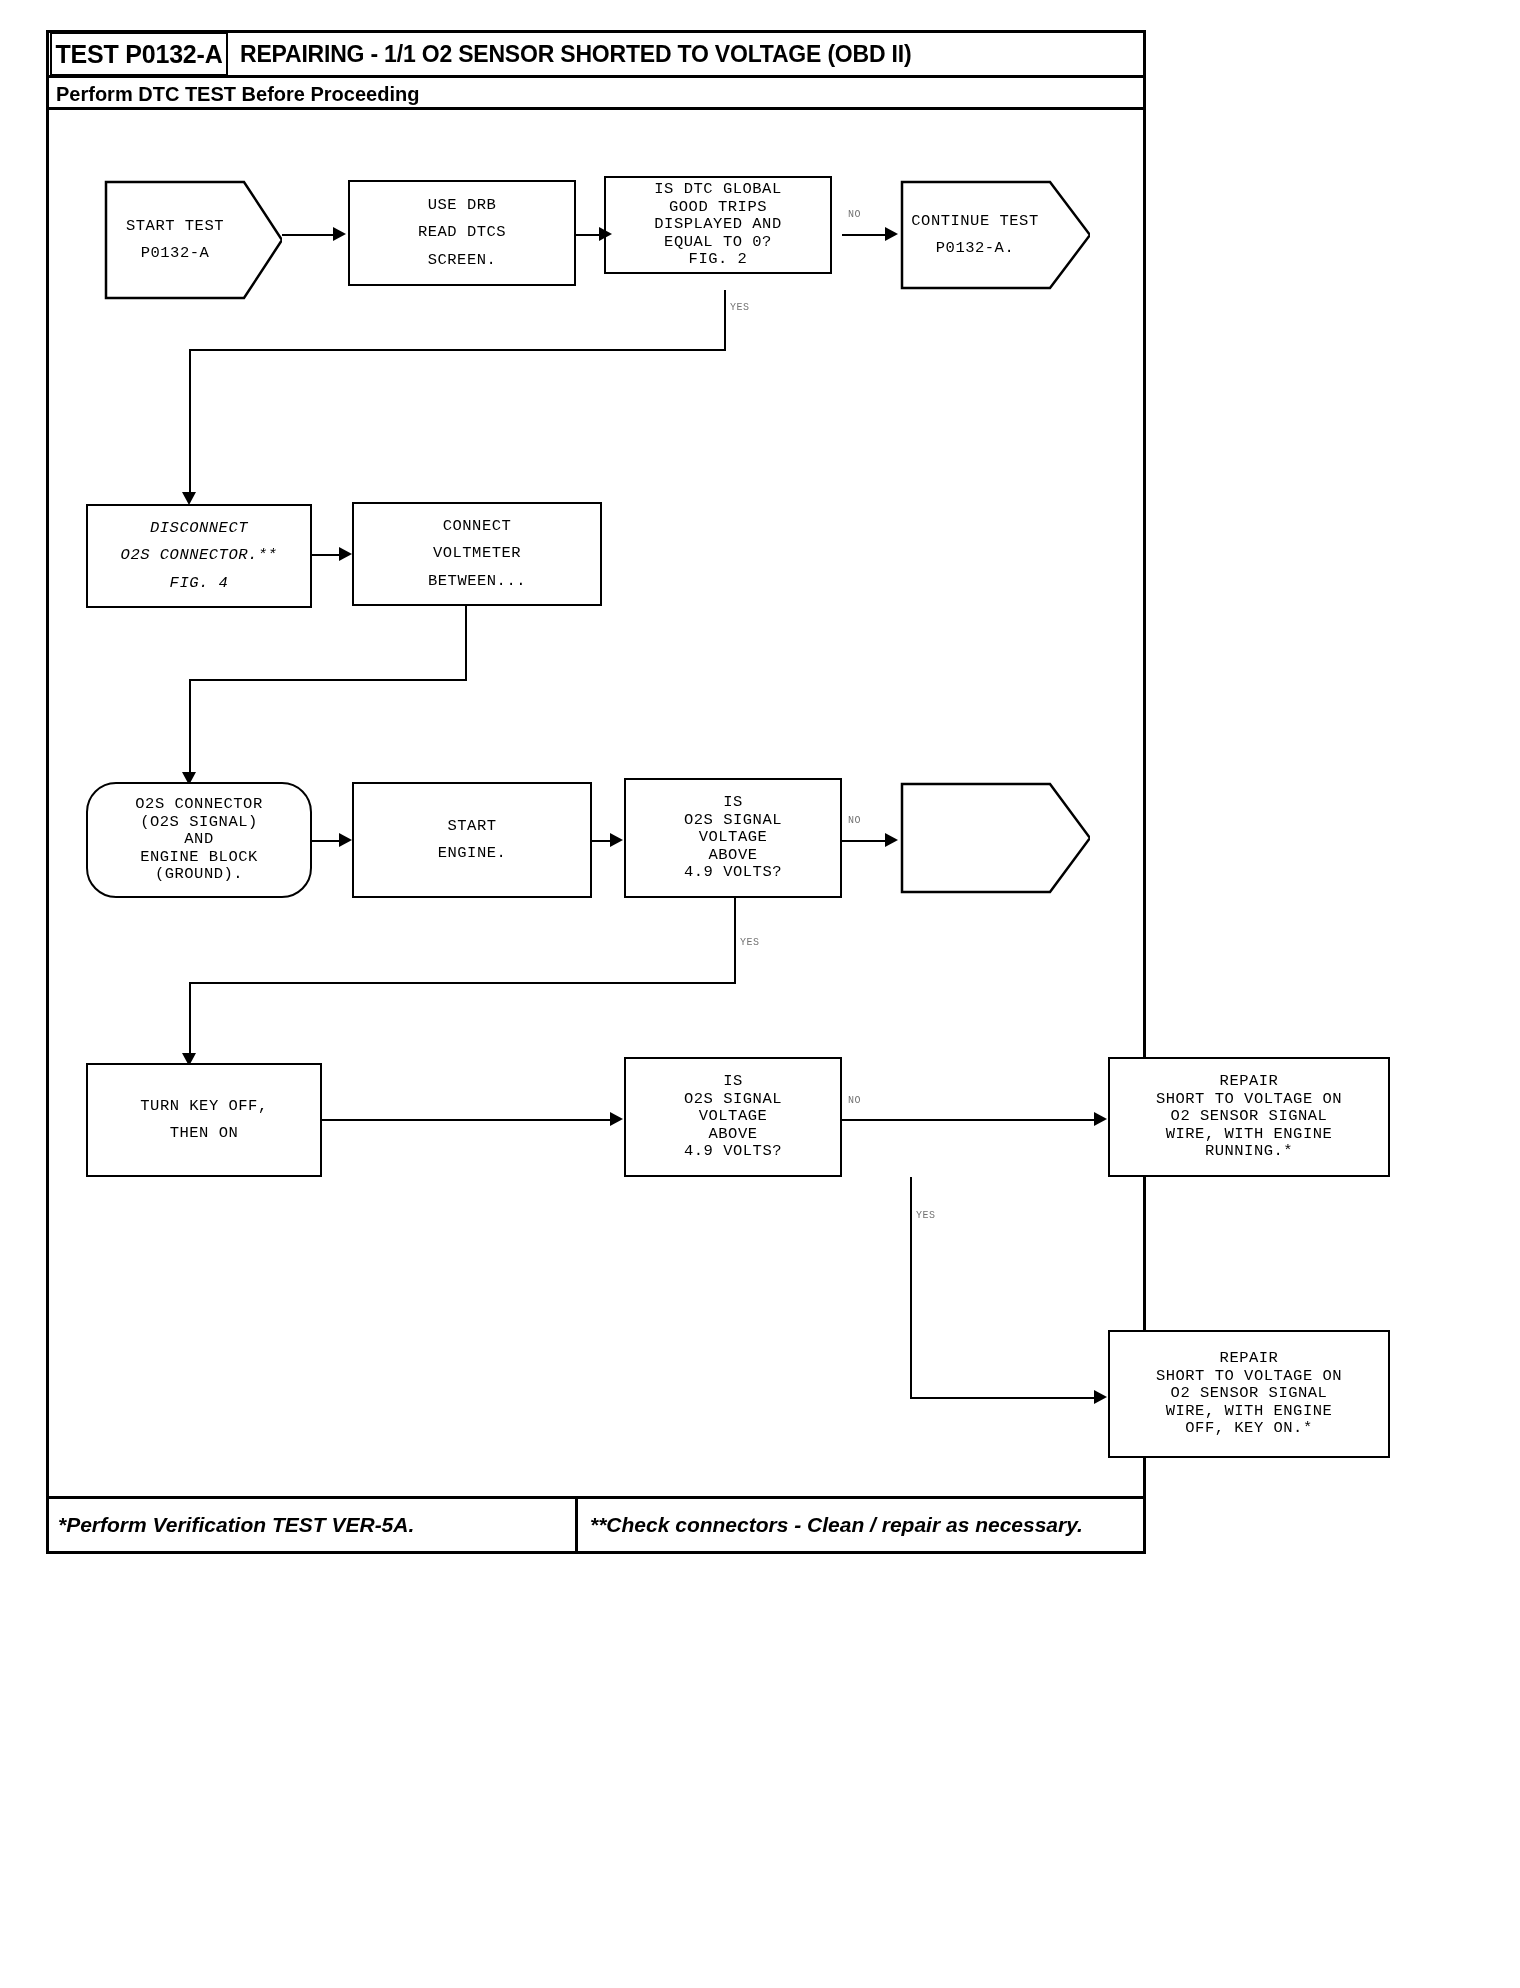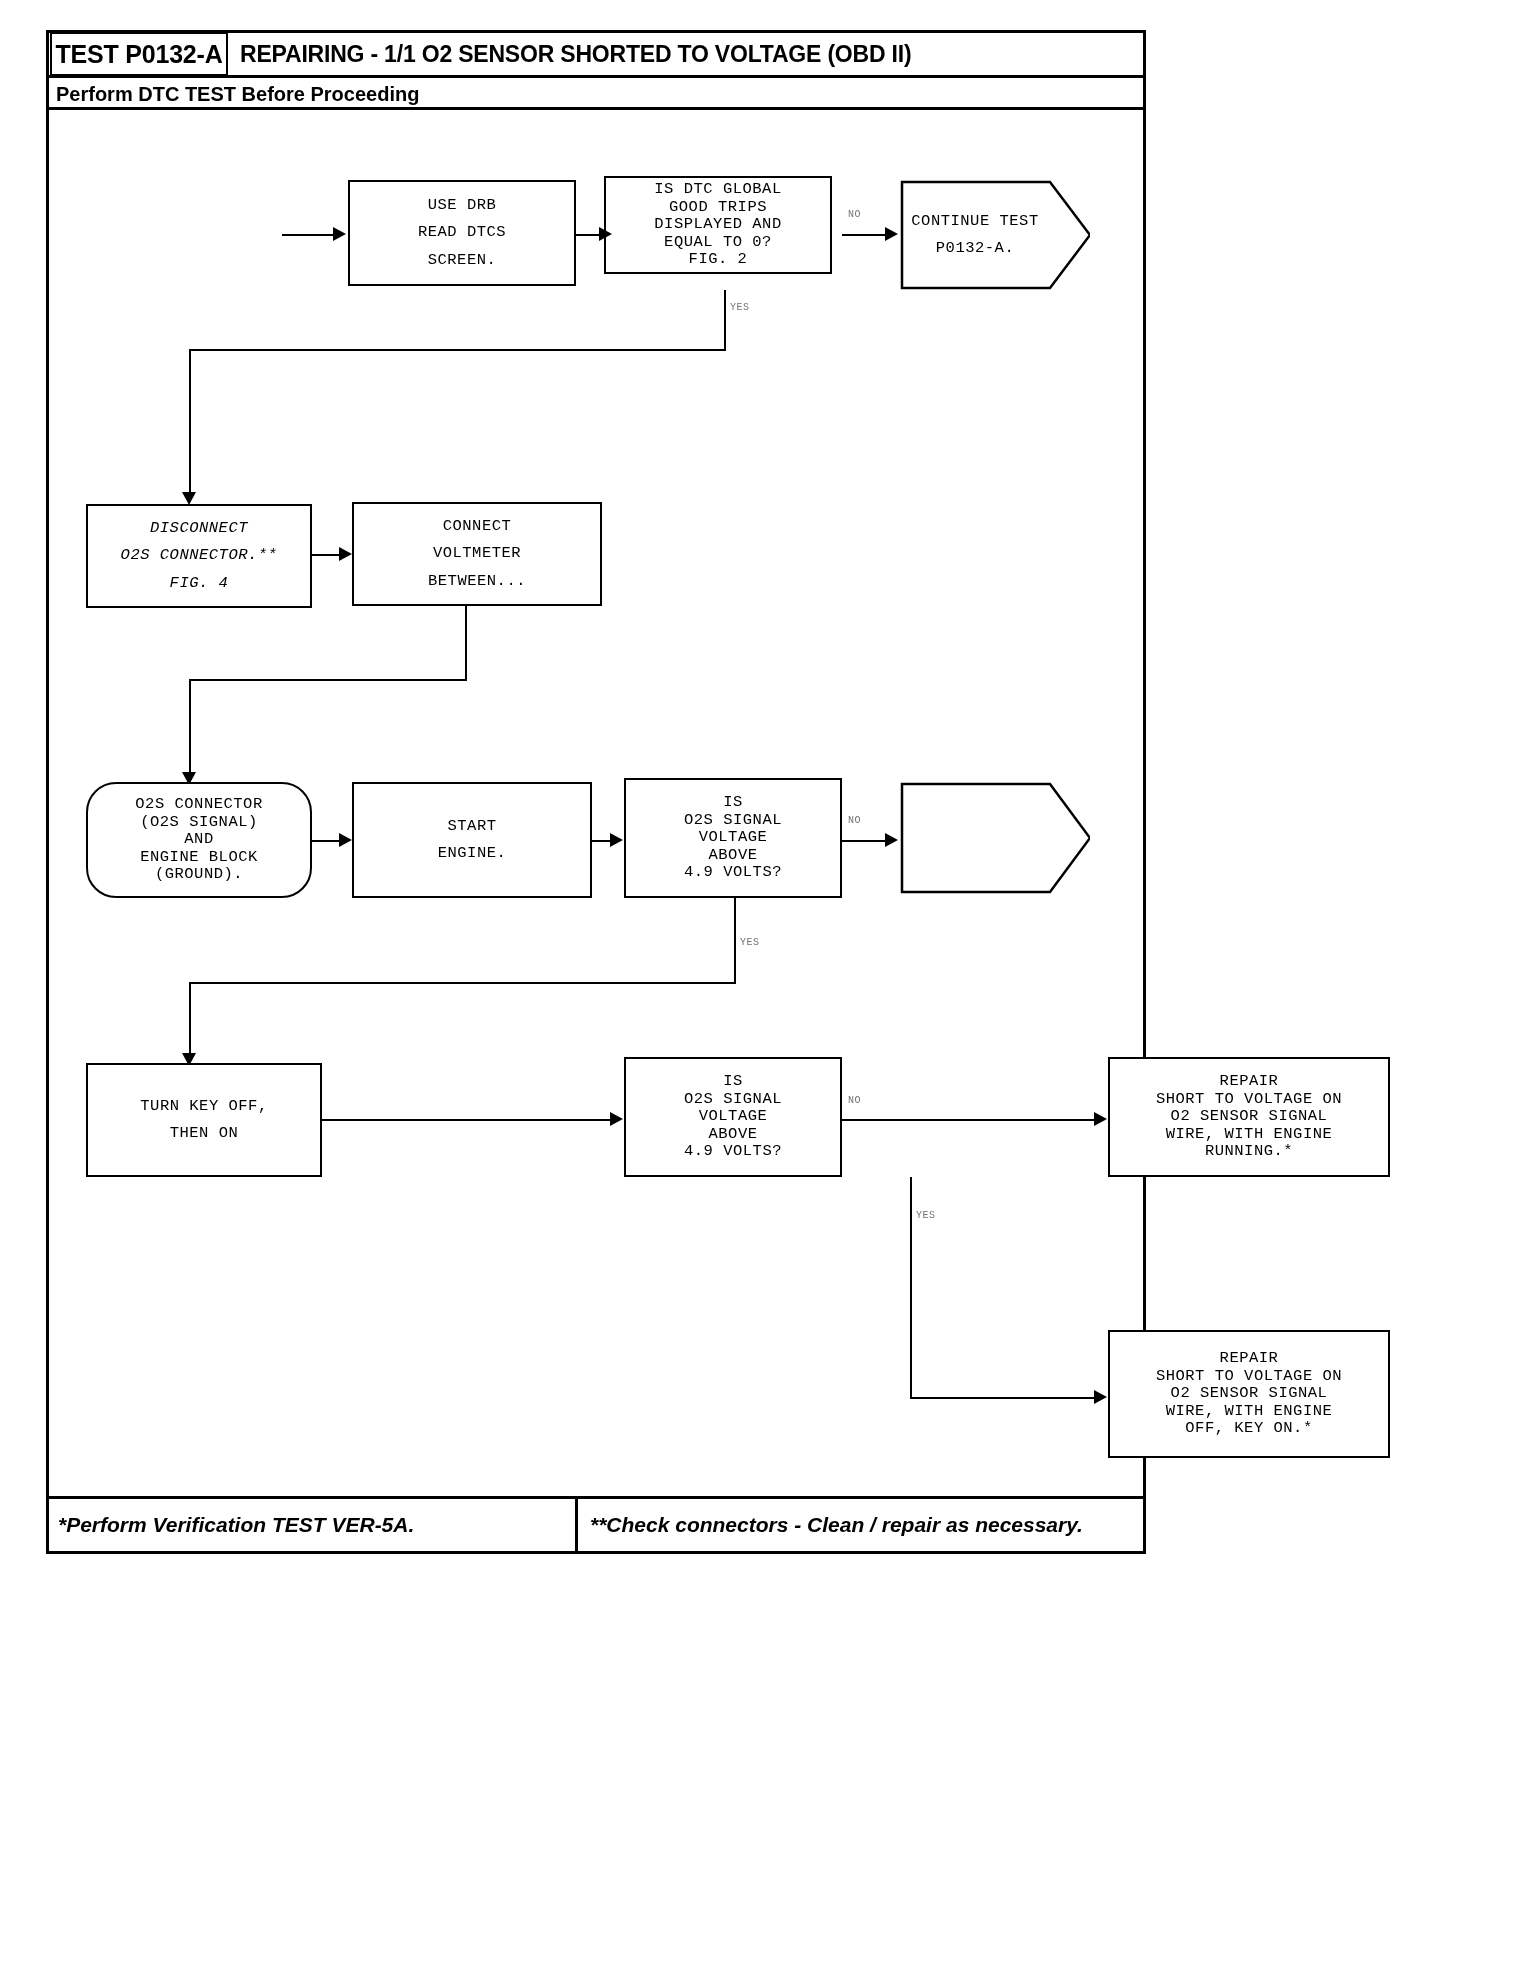--- a/index.html
+++ b/index.html
@@ -79,20 +79,29 @@
   <div class="ftr-row"></div>
   <div class="ftr-div"></div>
 
   <div class="hdr-tag">TEST P0132-A</div>
   <div class="hdr-title">REPAIRING - 1/1 O2 SENSOR SHORTED TO VOLTAGE (OBD II)</div>
   <div class="sub-title">Perform DTC TEST Before Proceeding</div>
 
   <div class="ftr-left">*Perform Verification TEST VER-5A.</div>
   <div class="ftr-right">**Check connectors - Clean / repair as necessary.</div>
 
+  <div class="arrowbox" style="left:104px;top:180px;width:178px;height:120px;">
+    <svg width="178" height="120" viewBox="0 0 178 120">
+      <polygon points="2,2 140,2 140,2 178,60 140,118 2,118" fill="#fff" stroke="#000" stroke-width="2.5"></polygon>
+    </svg>
+    <div class="txt">
+      <span class="ln">START TEST</span>
+      <span class="ln">P0132-A</span>
+    </div>
+  </div>
 
   <div class="node sp" style="left:348px;top:180px;width:228px;height:106px;">
     <span class="ln">USE DRB</span>
     <span class="ln">READ DTCS</span>
     <span class="ln">SCREEN.</span>
   </div>
 
   <div class="node tight" style="left:604px;top:176px;width:228px;height:98px;">
     <span class="ln">IS DTC GLOBAL</span>
     <span class="ln">GOOD TRIPS</span>

